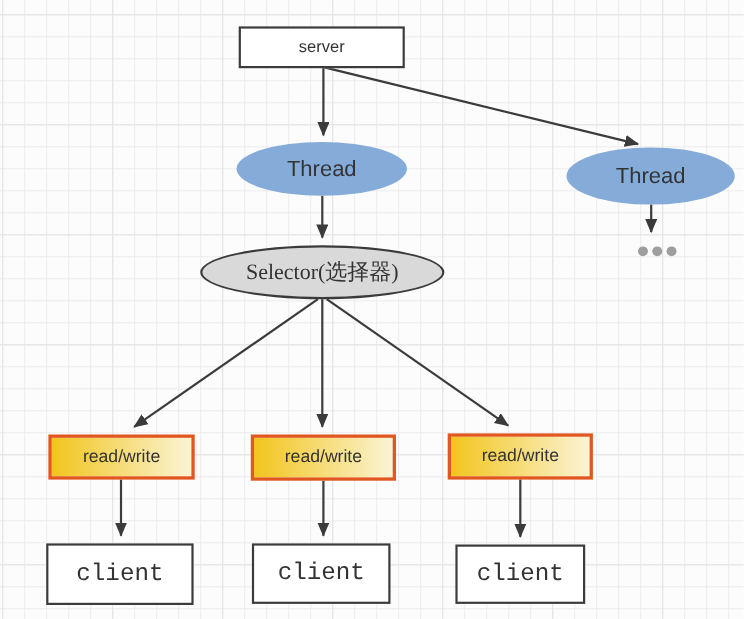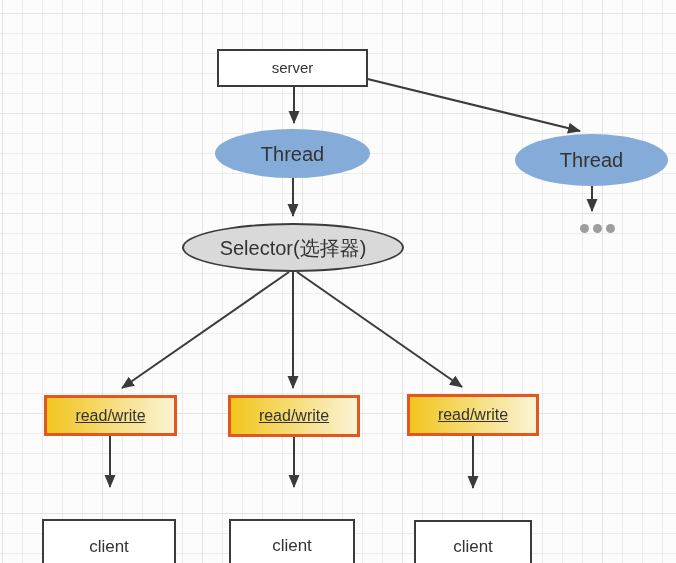--- a/index.html
+++ b/index.html
@@ -40,34 +40,33 @@
     position:absolute;
     display:flex;align-items:center;justify-content:center;
     color:var(--text);
     text-align:center;
     line-height:1.2;
   }
   .rect{
     background:#ffffff;
     border:2px solid var(--stroke-dark);
     font-size:15px;
-    margin-top:25px;
   }
-  .client{font-size:17px;border-width:2.5px;}
+  .client{font-size:22px;border-width:2.5px;font-family:Liberation Mono, monospace;}
   .ellipse{border-radius:50%;font-size:20px;}
   .thread{background:var(--thread-fill);}
   .selector{
     background:var(--selector-fill);
     border:2px solid var(--stroke-dark);
+    font-family:Liberation Serif, serif;
   }
   .readwrite{
     background:linear-gradient(90deg,var(--rw-fill-left) 0%,var(--rw-fill-right) 100%);
     border:3px solid var(--rw-border);
     font-size:16px;
-    text-decoration:underline;
   }
   .dots{
     position:absolute;left:580px;top:224px;
     display:flex;gap:4px;align-items:center;
   }
   .dot{
     width:9px;height:9px;border-radius:50%;
     background:var(--dots);
   }
   

